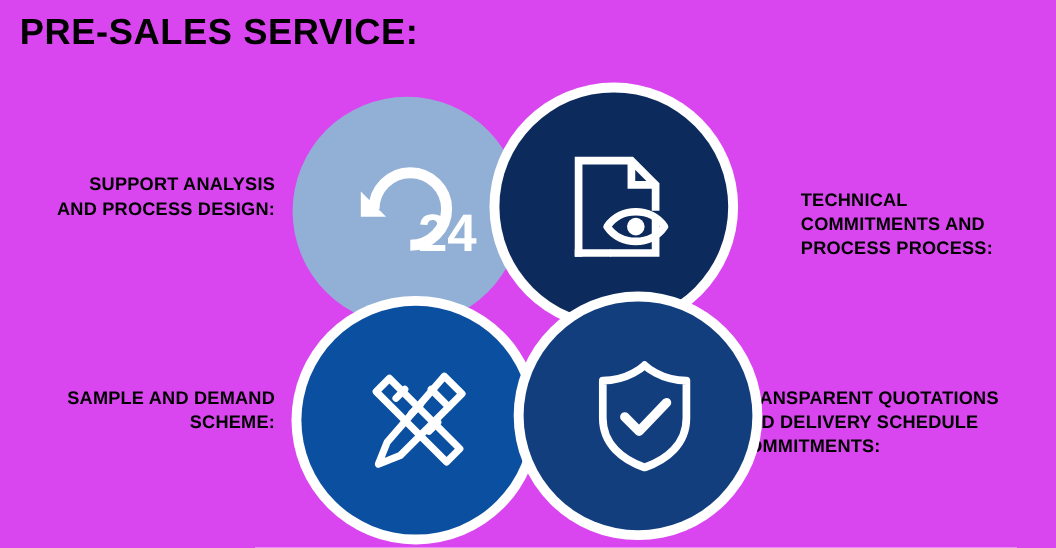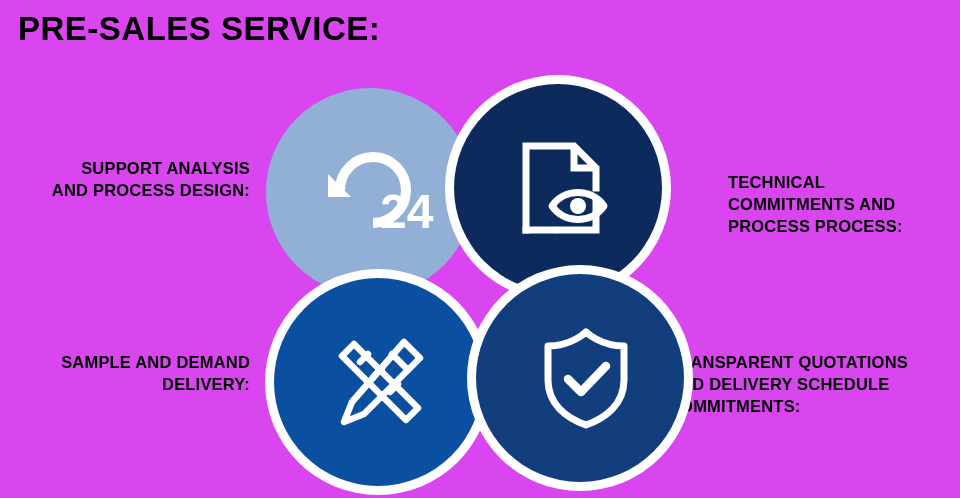--- a/index.html
+++ b/index.html
@@ -86,21 +86,21 @@
 
   <div id="page-title">PRE-SALES SERVICE:</div>
 
   <div class="label right-align" id="label-tl">
     <div>SUPPORT ANALYSIS</div>
     <div>AND PROCESS DESIGN:</div>
   </div>
 
   <div class="label right-align" id="label-bl">
     <div>SAMPLE AND DEMAND</div>
-    <div>DELIVERY:</div>
+    <div>SCHEME:</div>
   </div>
 
   <div class="label left-align" id="label-tr">
     <div>TECHNICAL</div>
     <div>COMMITMENTS AND</div>
     <div>PROCESS PROCESS:</div>
   </div>
 
   <div class="label left-align" id="label-br">
     <div>TRANSPARENT QUOTATIONS</div>

